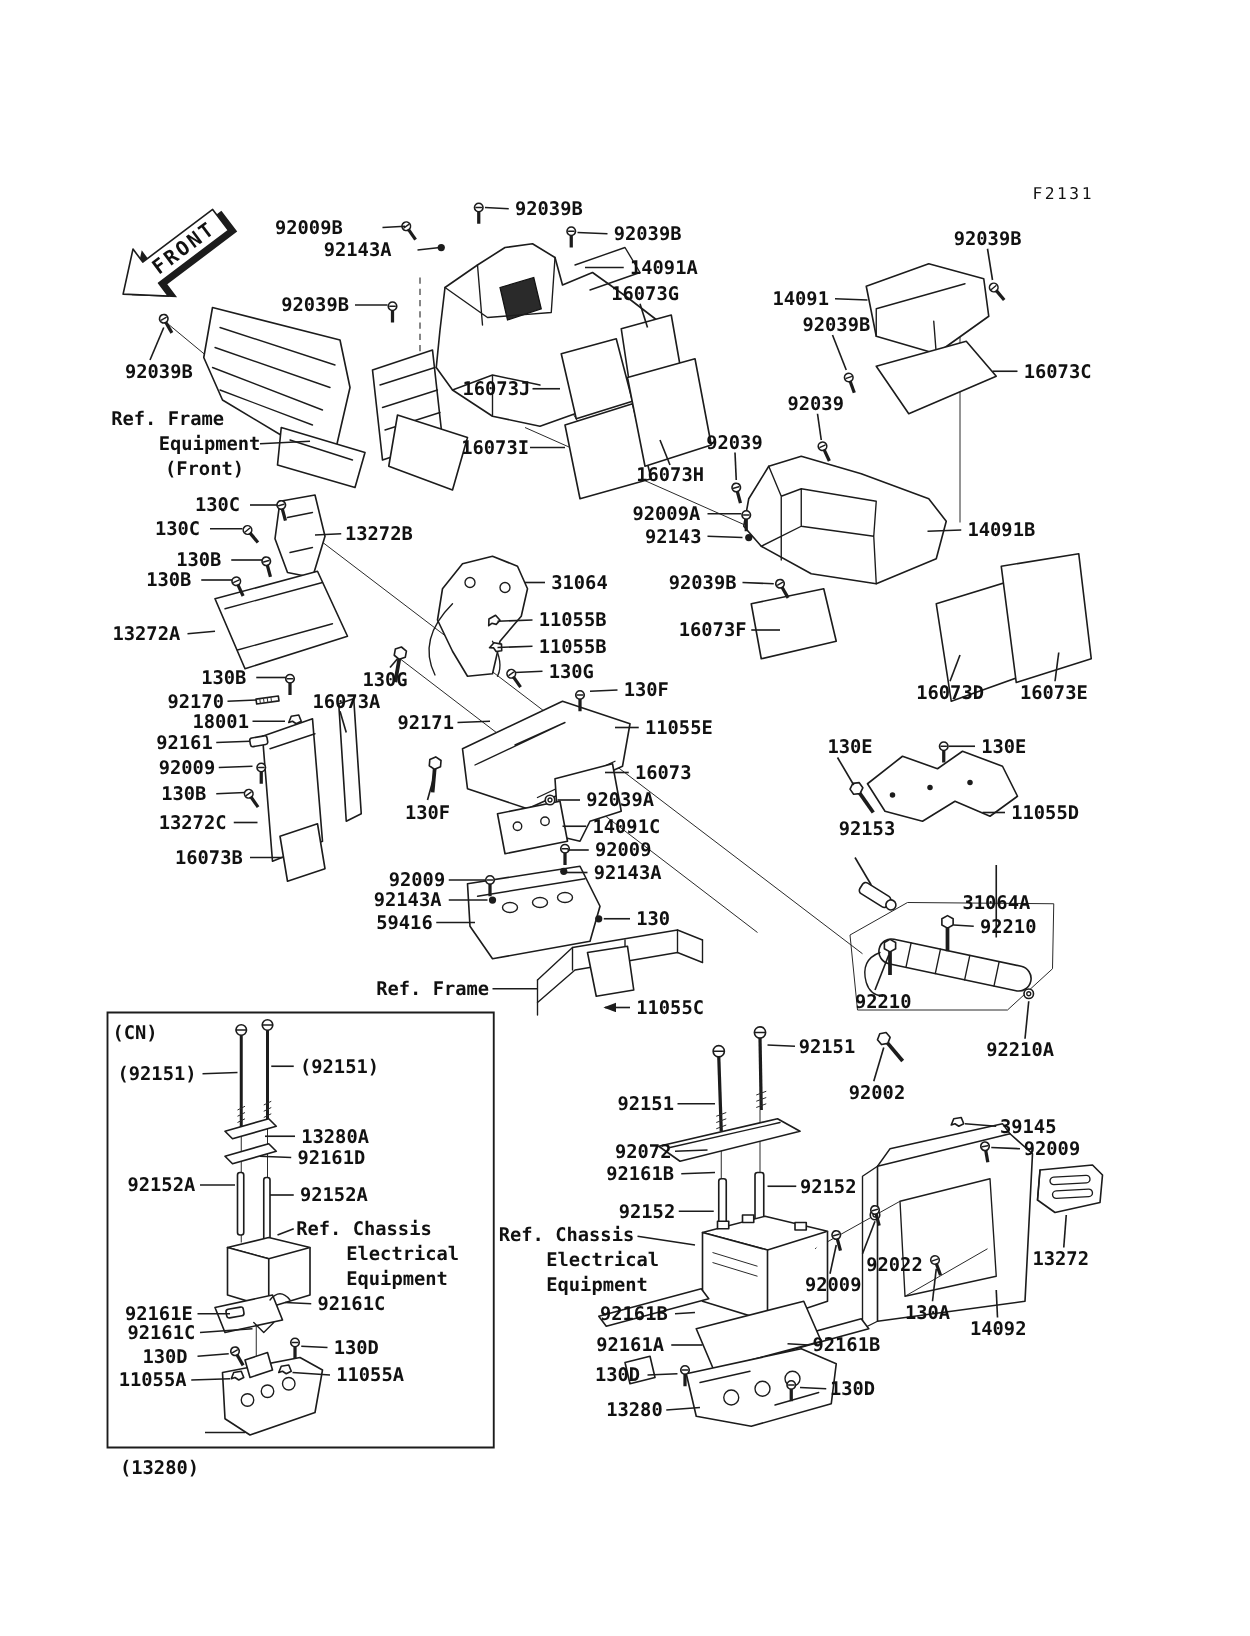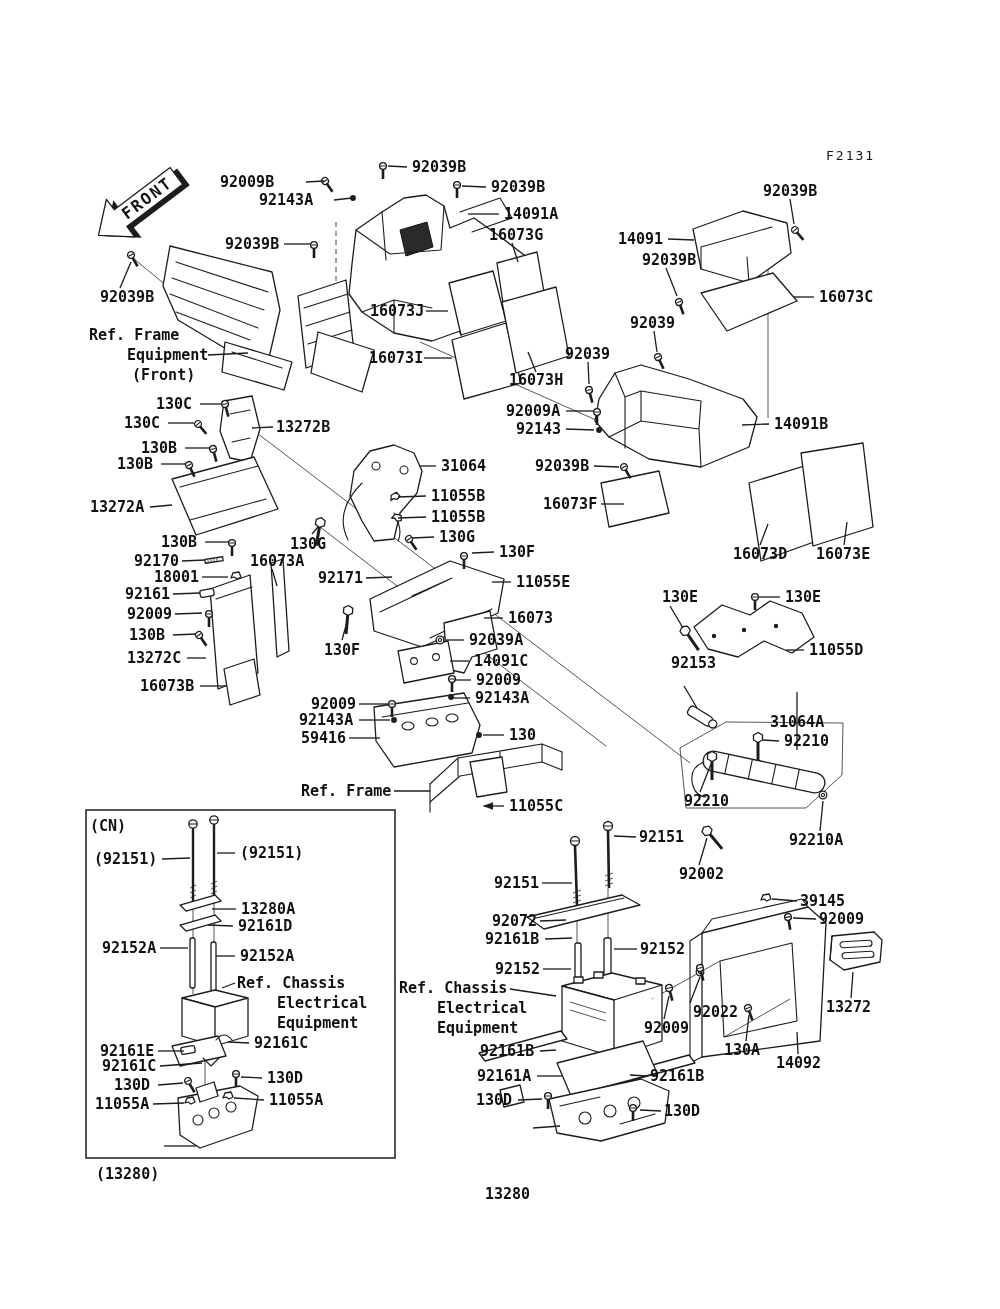--- a/index.html
+++ b/index.html
@@ -506,21 +506,21 @@
     <span class="lbl" style="left: 640px; top: 942px;">92152</span>
     <span class="lbl" style="left: 495px; top: 962px;">92152</span>
     <span class="lbl" style="left: 399px; top: 981px;">Ref. Chassis</span>
     <span class="lbl" style="left: 437px; top: 1001px;">Electrical</span>
     <span class="lbl" style="left: 437px; top: 1021px;">Equipment</span>
     <span class="lbl" style="left: 480px; top: 1044px;">92161B</span>
     <span class="lbl" style="left: 477px; top: 1069px;">92161A</span>
     <span class="lbl" style="left: 650px; top: 1069px;">92161B</span>
     <span class="lbl" style="left: 476px; top: 1093px;">130D</span>
     <span class="lbl" style="left: 664px; top: 1104px;">130D</span>
-    <span class="lbl" style="left: 485px; top: 1187px; text-align: center;">13280</span>
+    <span class="lbl" style="left: 485px; top: 1121px; text-align: center;">13280</span>
     <span class="lbl" style="left: 800px; top: 894px;">39145</span>
     <span class="lbl" style="left: 819px; top: 912px;">92009</span>
     <span class="lbl" style="left: 661px; top: 1005px; margin-left: 32px;">92022</span>
     <span class="lbl" style="left: 644px; top: 1021px;">92009</span>
     <span class="lbl" style="left: 826px; top: 1000px;">13272</span>
     <span class="lbl" style="left: 724px; top: 1043px;">130A</span>
     <span class="lbl" style="left: 776px; top: 1056px;">14092</span>
   </div>
 
 </body></html>

